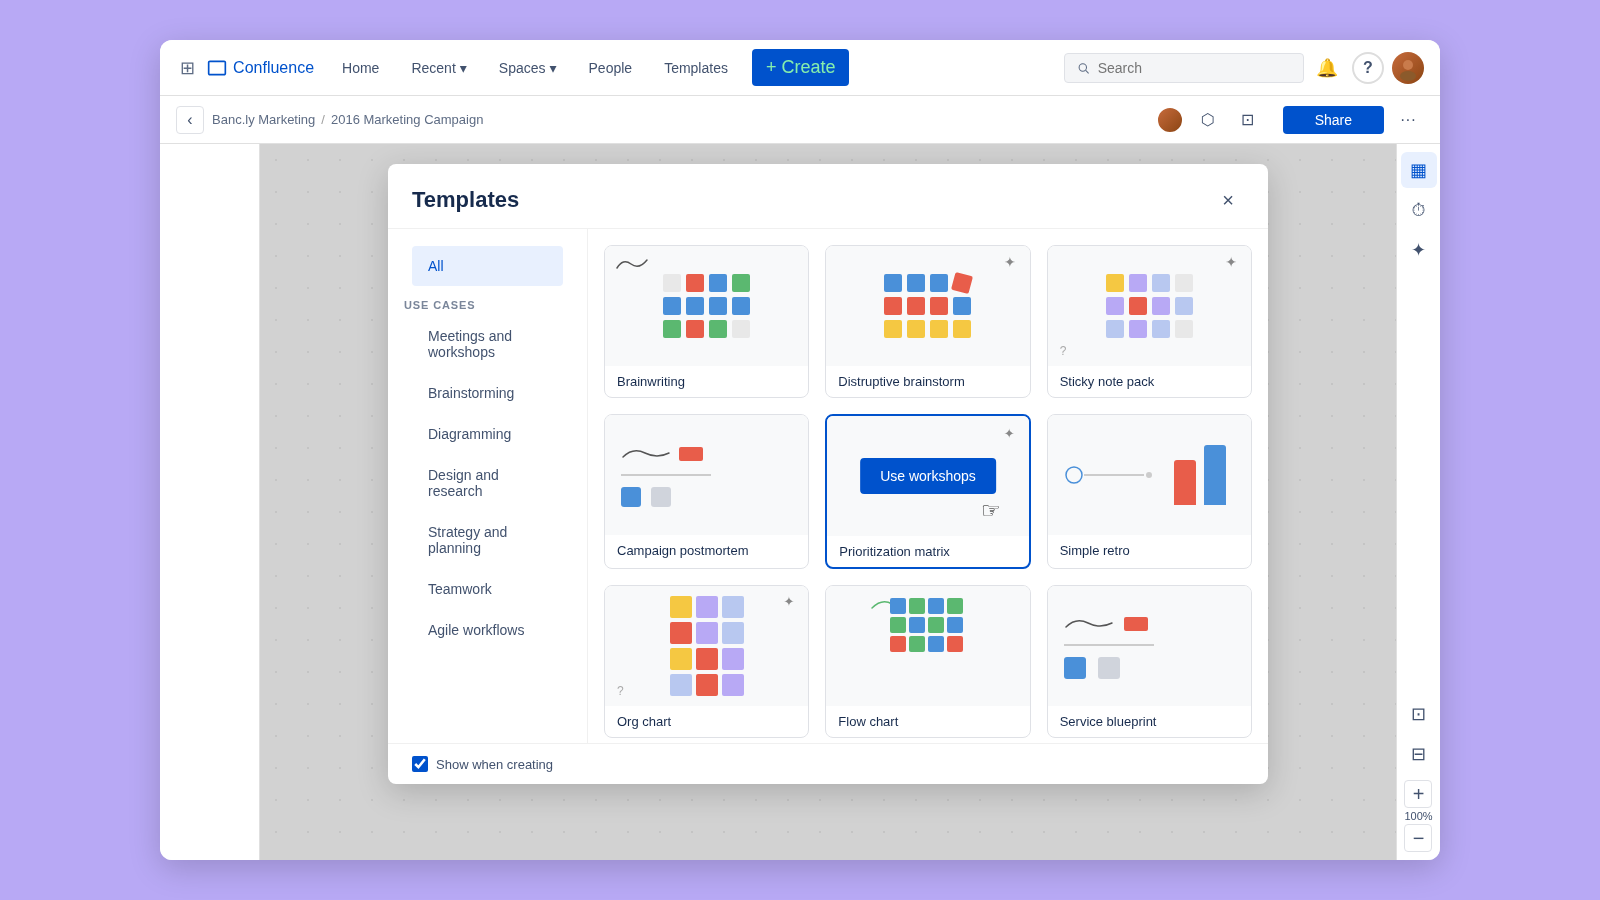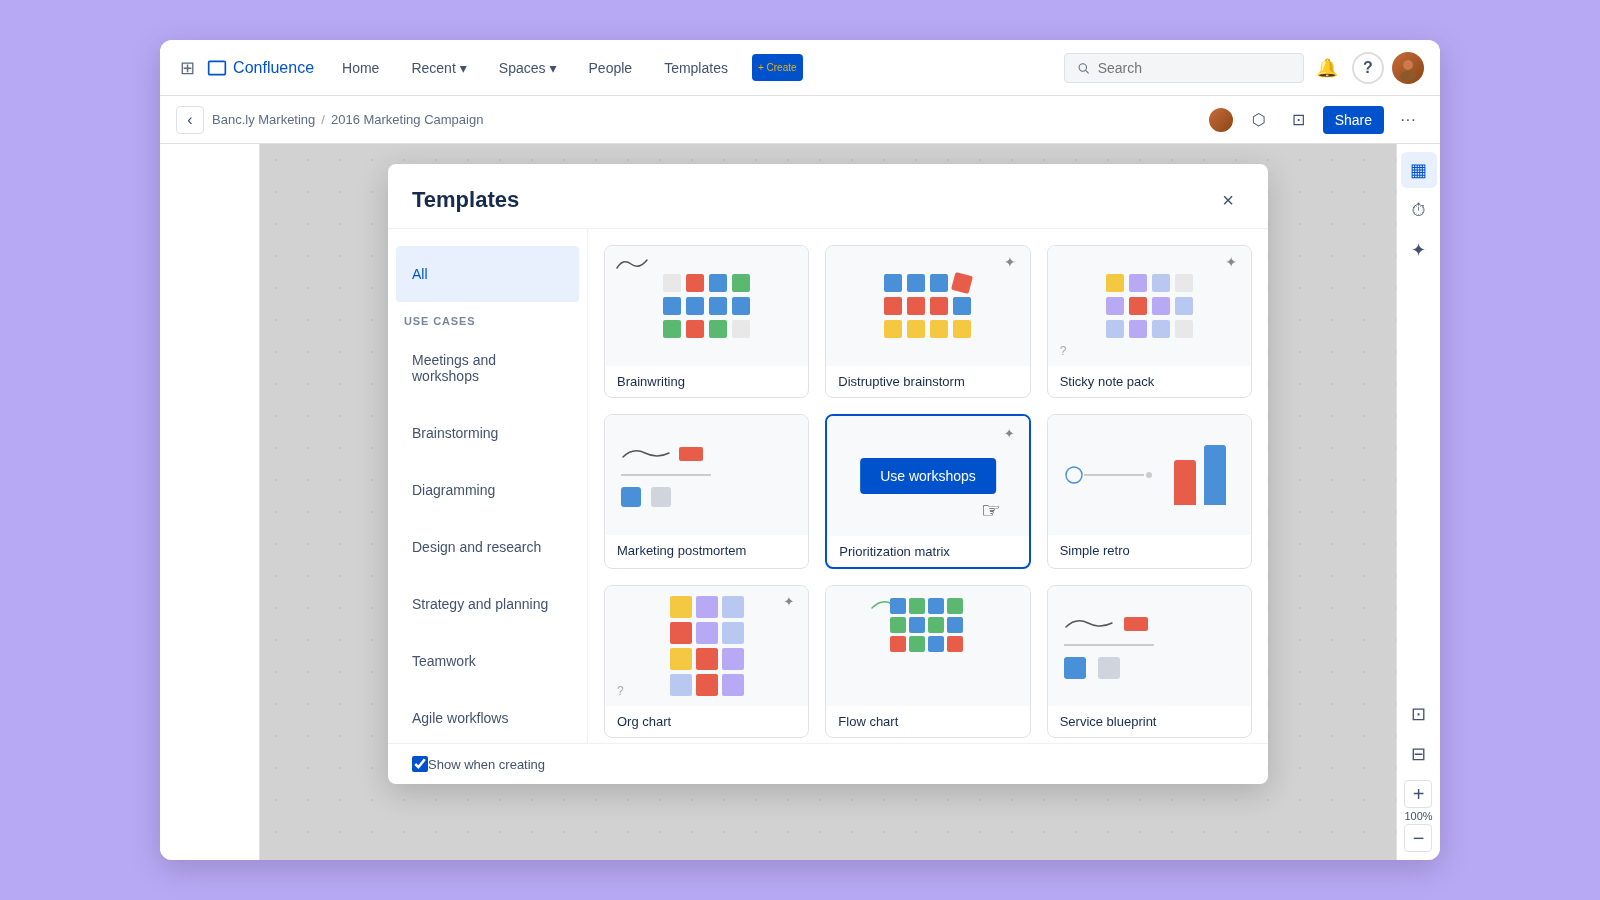--- a/index.html
+++ b/index.html
@@ -56,25 +56,25 @@
       color: #42526e;
       cursor: pointer;
       border-radius: 4px;
       display: flex;
       align-items: center;
       gap: 4px;
       white-space: nowrap;
     }
     .nav-create-btn {
       background: #0052cc;
-      color: #eab308;
+      color: #86efac;
       border: none;
       border-radius: 4px;
-      padding: 8px 6px;
-      font-size: 10px;
+      padding: 8px 14px;
+      font-size: 18px;
       font-weight: 500;
       cursor: pointer;
       display: flex;
       align-items: center;
       gap: 4px;
       margin-left: 4px;
     }
     .nav-spacer { flex: 1; }
     .search-bar {
       display: flex;
@@ -167,24 +167,25 @@
       cursor: pointer;
       color: #42526e;
       font-size: 16px;
       border-radius: 4px;
     }
     .share-btn {
       background: #0052cc;
       color: #fff;
       border: none;
       border-radius: 4px;
-      padding: 6px 12px;
+      padding: 6px 32px;
       font-size: 14px;
       font-weight: 500;
       cursor: pointer;
+      margin-left: 11px;
     }
     .more-btn {
       width: 32px;
       height: 32px;
       display: flex;
       align-items: center;
       justify-content: center;
       cursor: pointer;
       color: #42526e;
       border-radius: 4px;
@@ -315,26 +316,26 @@
     }
     
     .modal-sidebar {
       width: 200px;
       flex-shrink: 0;
       padding: 16px 0;
       border-right: 1px solid #f0f0f0;
       overflow-y: auto;
     }
     .modal-sidebar-item {
-      padding: 20px 16px;
+      padding: 12px 16px;
       font-size: 14px;
       color: #42526e;
       cursor: pointer;
       border-radius: 4px;
-      margin: 1px 8px;
+      margin: 1px 24px;
     }
     .modal-sidebar-item.active {
       background: #e8f0fe;
       color: #0052cc;
       font-weight: 500;
     }
     .modal-sidebar-section {
       padding: 12px 16px 4px;
       font-size: 11px;
       font-weight: 700;
@@ -393,21 +394,21 @@
       font-weight: 500;
       cursor: pointer;
       white-space: nowrap;
       z-index: 10;
     }
     .modal-footer {
       padding: 12px 24px;
       border-top: 1px solid #f0f0f0;
       display: flex;
       align-items: flex-end;
-      gap: 0;
+      gap: 8px;
     }
     .modal-checkbox {
       width: 16px;
       height: 16px;
       accent-color: #0052cc;
       cursor: pointer;
     }
     .modal-footer-label {
       font-size: 13px;
       color: #42526e;
@@ -602,21 +603,21 @@
                         <rect x="58" y="4" width="24" height="14" rx="2" fill="#e85d4a"></rect>
                       </svg>
                     <svg width="90" height="4">
                         <line x1="0" y1="2" x2="90" y2="2" stroke="#ccc" stroke-width="2"></line>
                       </svg>
                     <div style="display:flex;gap:10px;">
                       <div style="width:20px;height:20px;border-radius:3px;background:#4a90d9;"></div>
                       <div style="width:20px;height:20px;border-radius:3px;background:#d0d4dc;"></div>
                     </div>
                   </div>
-                  <div class="template-label">Marketing postmortem</div>
+                  <div class="template-label">Campaign postmortem</div>
                 </div>
 
                 <div class="template-card highlighted">
                   <div class="template-thumb" style="justify-content:center;align-items:center;">
                     <div style="display:grid;grid-template-columns:1fr 1fr;gap:10px;padding:20px;position:relative;z-index:1;opacity:0.35;">
                       <div style="height:45px;border-radius:4px;background:#e85d4a;"></div>
                       <div style="height:45px;border-radius:4px;background:#4a90d9;"></div>
                       <div style="height:45px;border-radius:4px;background:#b8a9f5;"></div>
                       <div style="height:45px;border-radius:4px;background:#5bb870;"></div>
                     </div>

